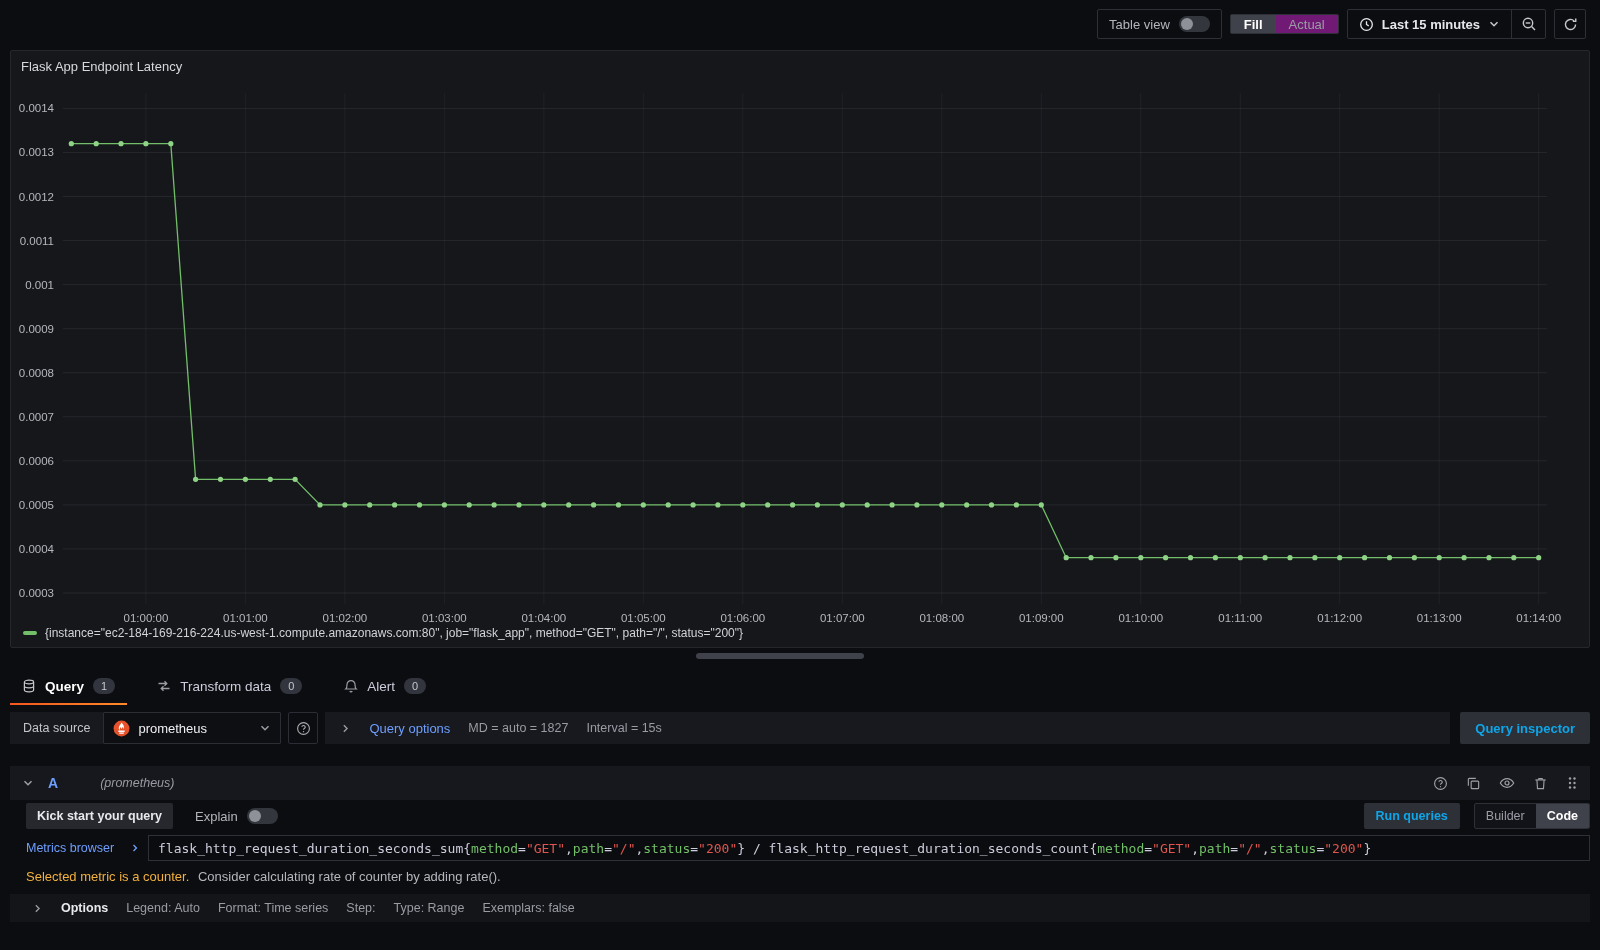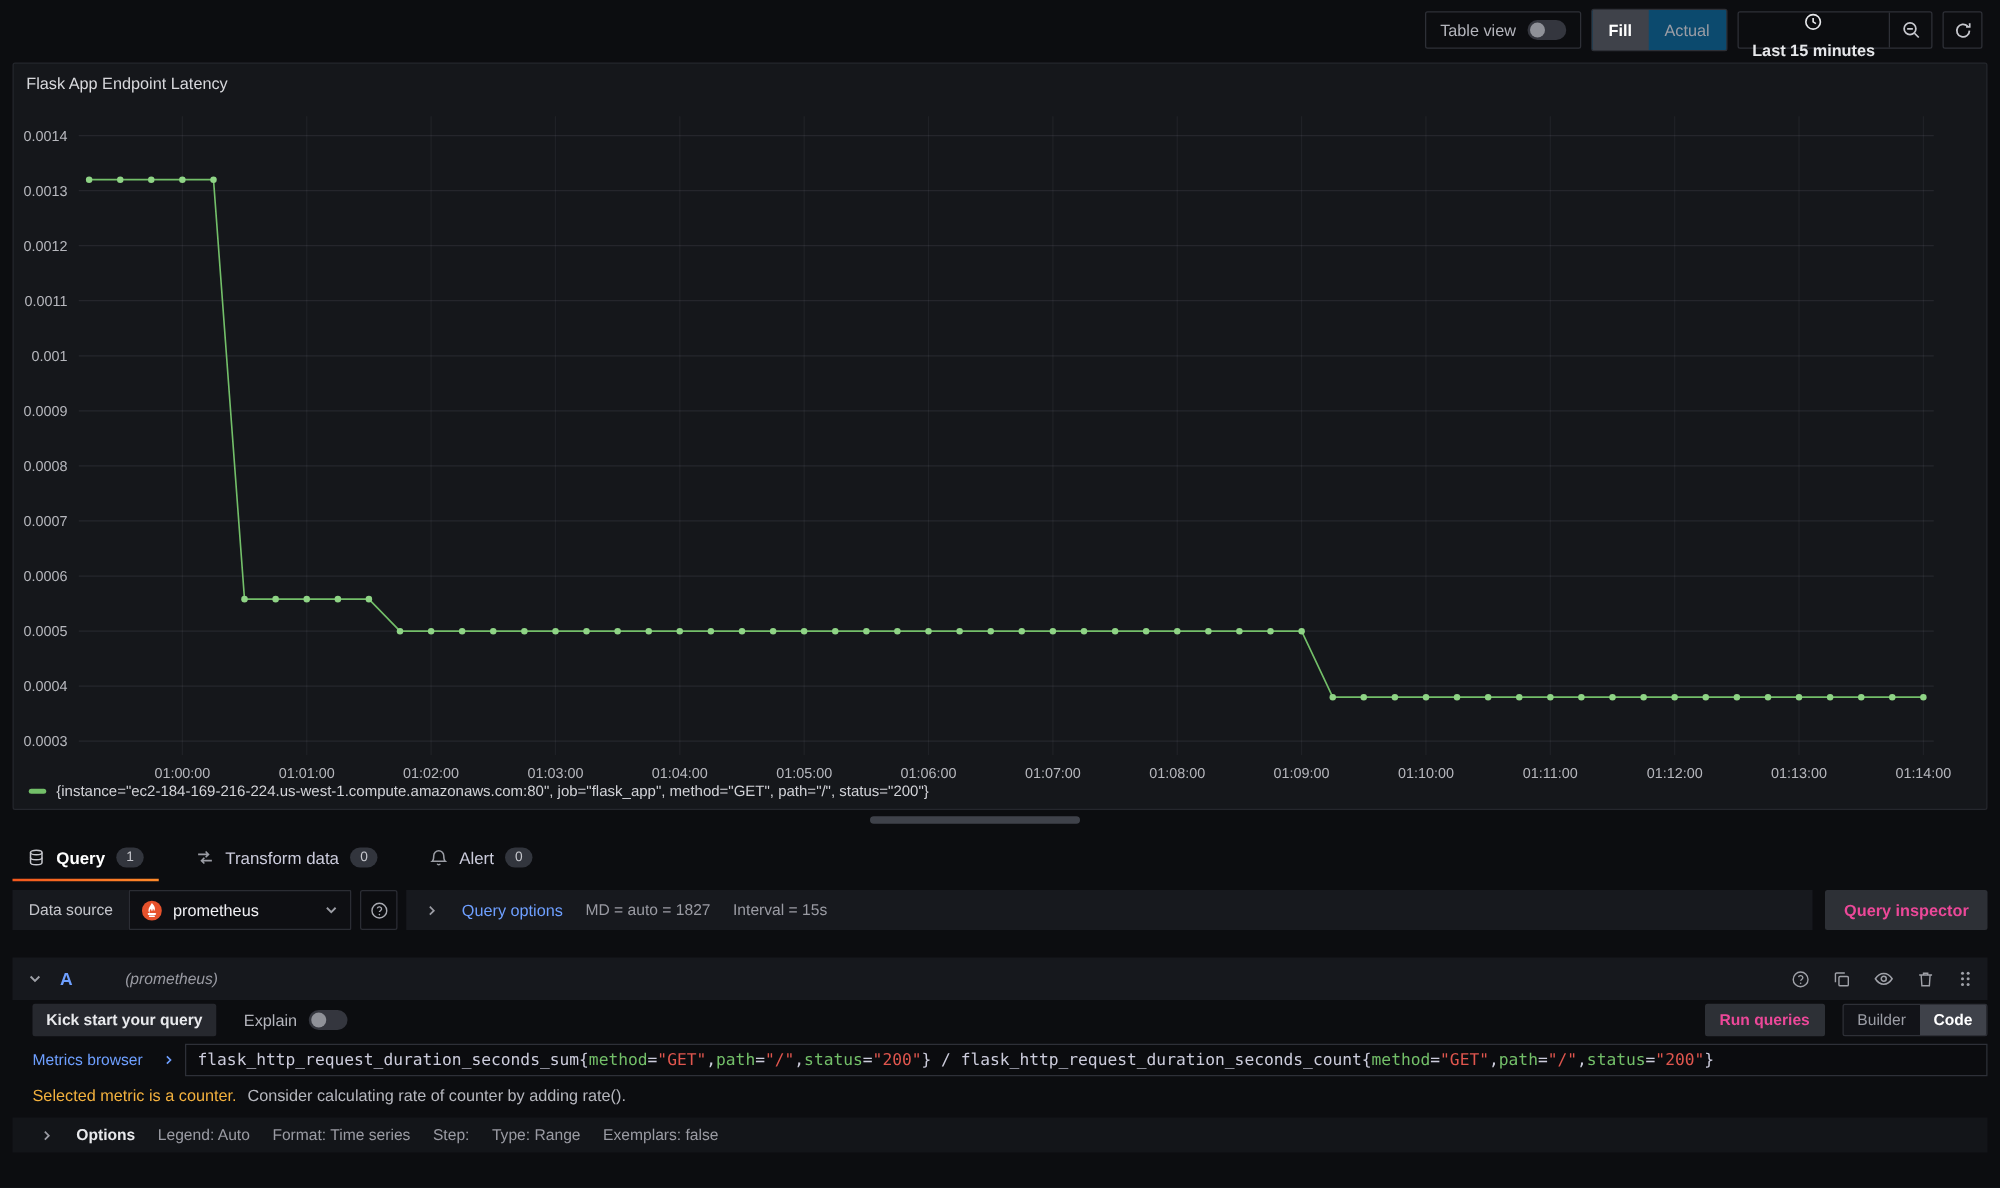--- a/index.html
+++ b/index.html
@@ -14,26 +14,26 @@
   .icon svg { display:block; }
   [data-interactable="true"] { cursor:pointer; }
 
   
   .toolbar { position:absolute; top:0; left:0; right:0; height:48px;
     display:flex; align-items:center; justify-content:flex-end; gap:8px; padding:0 14px; }
   .tv-group { display:flex; align-items:center; gap:9px; height:30px; padding:0 11px;
     border:1px solid #2e3037; border-radius:2px; color:#b4b5bc; }
   .toggle { width:31px; height:16px; border-radius:9px; background:#34363e; position:relative; flex:none; }
   .toggle .knob { position:absolute; left:2px; top:2px; width:12px; height:12px; border-radius:50%; background:#8f9198; }
-  .seg-group { display:flex; align-items:stretch; height:34px; border:1px solid #2e3037;
-    border-radius:2px; overflow:hidden; background:#0c4a6e; }
+  .seg-group { display:flex; align-items:stretch; height:20px; border:1px solid #2e3037;
+    border-radius:2px; overflow:hidden; background:#701a75; }
   .seg { padding:0 13px; display:flex; align-items:center; color:#9b9da5; font-weight:500; }
   .seg.active { background:#3f424a; color:#ffffff; font-weight:700; }
   .time-group { display:flex; align-items:stretch; height:30px; border:1px solid #2e3037; border-radius:2px; }
-  .time-btn { display:flex; align-items:center; gap:8px; padding:0 11px; font-weight:700; color:#e6e7ea;flex-direction:column; }
+  .time-btn { display:flex; align-items:center; gap:8px; padding:0 11px; font-weight:700; color:#e6e7ea; }
   .sq-btn { width:32px; height:30px; border:1px solid #2e3037; border-radius:2px;
     display:flex; align-items:center; justify-content:center; color:#c7c8ce; }
   .time-group .inner-zoom { width:34px; border-left:1px solid #2e3037;
     display:flex; align-items:center; justify-content:center; color:#c7c8ce; }
 
   
   .panel { position:absolute; left:10px; top:50px; width:1580px; height:598px;
     background:#15171b; border:1px solid #25272d; border-radius:2px; }
   .panel-title { position:absolute; left:10px; top:8px; font-size:13px; font-weight:500; color:#d7d8dc; }
   .chart-svg { position:absolute; left:0; top:28px; }
@@ -62,21 +62,21 @@
   .ds-select { background:#0e0f13; border:1px solid #2b2d34; height:32px; width:178px;
     display:flex; align-items:center; gap:8px; padding:0 9px; border-radius:1px; }
   .ds-select .ds-name { color:#f0f0f4; flex:1; font-size:13px; }
   .ds-help { width:30px; height:32px; border:1px solid #2b2d34; margin-left:7px; border-radius:2px;
     display:flex; align-items:center; justify-content:center; color:#a9abb2; }
   .ds-options { margin-left:7px; background:#17191e; height:32px; flex:1; display:flex;
     align-items:center; gap:18px; padding:0 15px; margin-right:10px; }
   .blue-link { color:#6e9fff; font-size:13px; font-weight:500; }
   .dim-kv { color:#9a9ba3; font-size:12.5px; }
   .chev-txt { color:#9a9ba3; display:flex; }
-  .btn { background:#2d3036; color:#ec4899; font-weight:600; font-size:13px;
+  .btn { background:#2d3036; color:#0ea5e9; font-weight:600; font-size:13px;
     display:flex; align-items:center; justify-content:center; border-radius:2px; border:none; }
   .qi-btn { height:32px; padding:0 15px; }
 
   
   .query-header { position:absolute; top:766px; left:10px; right:10px; height:34px; background:#16181d;
     display:flex; align-items:center; padding:0 12px; gap:14px; }
   .refid { color:#6e9fff; font-weight:700; font-size:14px; }
   .ds-hint { color:#9a9ba3; font-style:italic; font-size:12.5px; margin-left:28px; }
   .qh-icons { margin-left:auto; display:flex; align-items:center; gap:18px; color:#9fa1a8; }
 

